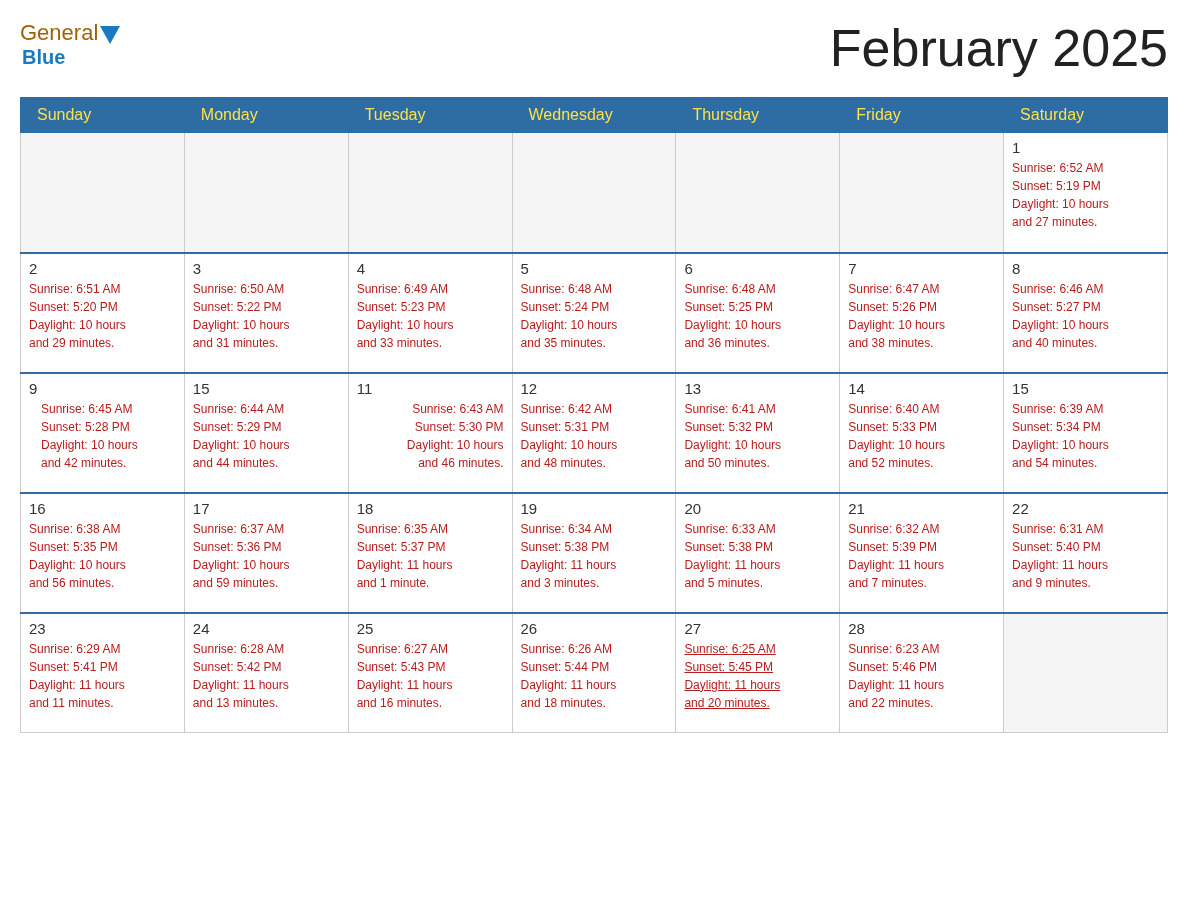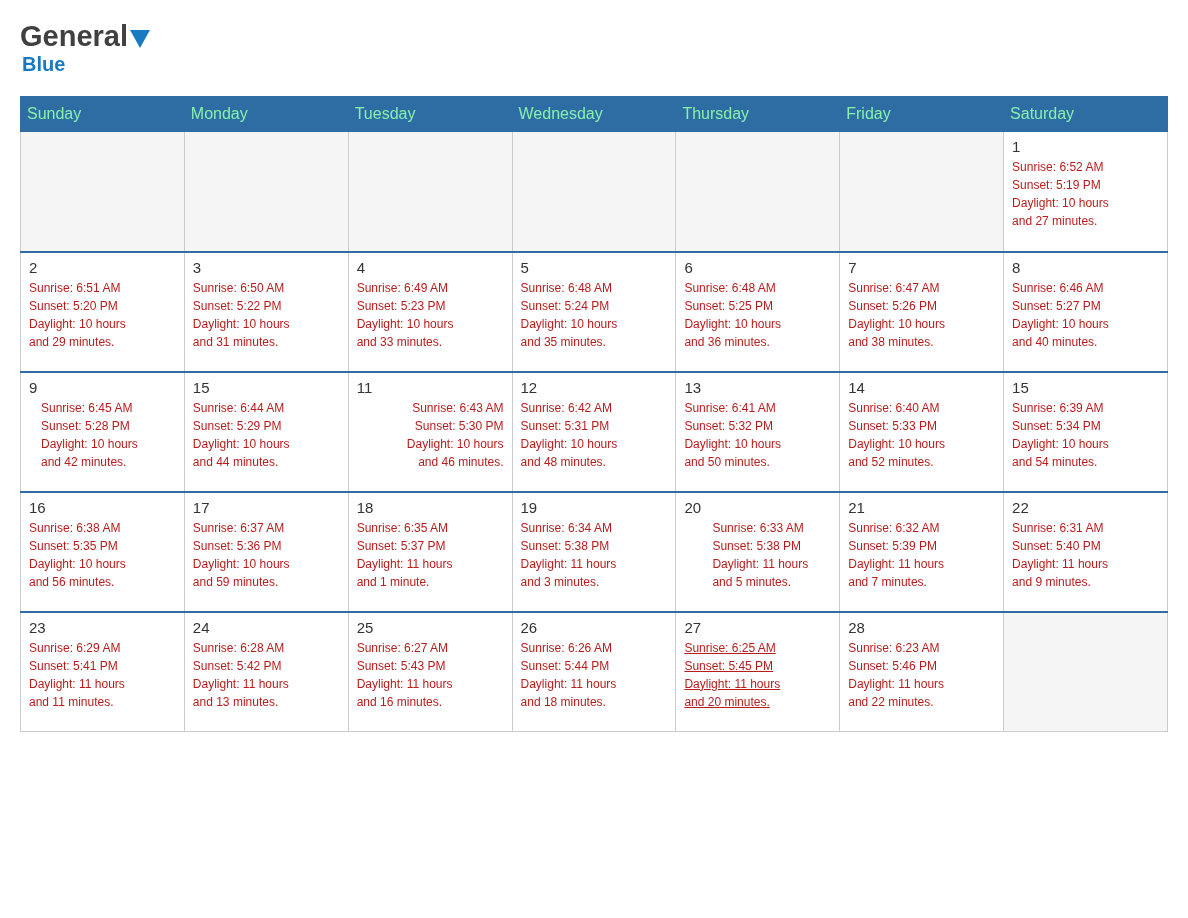--- a/index.html
+++ b/index.html
@@ -10,23 +10,23 @@
       width: 1188px;
       min-height: 918px;
     }
     .header {
       display: flex;
       justify-content: space-between;
       align-items: flex-start;
       margin-bottom: 20px;
     }
     .logo-text-general {
-      font-size: 29px;
-      font-weight: bold;
-      color: #404040;
+      font-size: 22px;
+      font-weight: normal;
+      color: #a16207;
     }
     .logo-triangle {
       width: 0;
       height: 0;
       border-left: 10px solid transparent;
       border-right: 10px solid transparent;
       border-top: 18px solid #1a7abf;
       margin-left: 2px;
       margin-top: 4px;
     }
@@ -58,22 +58,22 @@
       color: #444;
       margin-top: 4px;
     }
     .calendar-table {
       width: 100%;
       border-collapse: collapse;
       table-layout: fixed;
     }
     .calendar-table th {
       background-color: #2e6da4;
-      color: #86efac;
-      padding: 8px 6px;
+      color: #fde047;
+      padding: 8px 16px;
       text-align: left;
       font-size: 16px;
       font-weight: normal;
       border: 1px solid #2e6da4;
     }
     .calendar-table td {
       border: 1px solid #ccc;
       vertical-align: top;
       padding: 6px 8px;
       min-height: 110px;
@@ -106,20 +106,21 @@
 
 <div class="header">
   <div class="logo-wrapper">
     <div class="logo-line1">
       <span class="logo-text-general">General</span>
       <div class="logo-triangle"></div>
     </div>
     <div class="logo-line2">Blue</div>
   </div>
   <div class="title-block">
+    <h1>February 2025</h1>
   </div>
 </div>
 
 <table class="calendar-table">
   <thead>
     <tr>
     <th>Sunday</th>
         <th>Monday</th>
         <th>Tuesday</th>
         <th>Wednesday</th>
@@ -270,21 +271,21 @@
         </td>
         <td>
           <span class="day-number">19</span>
           <div class="day-info" style="white-space: pre-line;">Sunrise: 6:34 AM
 Sunset: 5:38 PM
 Daylight: 11 hours
 and 3 minutes.</div>
         </td>
         <td>
           <span class="day-number">20</span>
-          <div class="day-info" style="white-space: pre-line; margin-left: 28px;">Sunrise: 6:33 AM
+          <div class="day-info" style="white-space: pre-line;">Sunrise: 6:33 AM
 Sunset: 5:38 PM
 Daylight: 11 hours
 and 5 minutes.</div>
         </td>
         <td>
           <span class="day-number">21</span>
           <div class="day-info" style="white-space: pre-line;">Sunrise: 6:32 AM
 Sunset: 5:39 PM
 Daylight: 11 hours
 and 7 minutes.</div>

